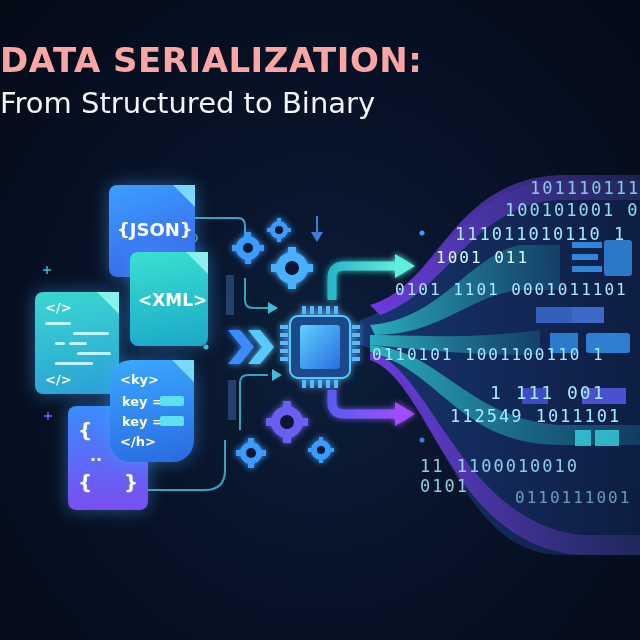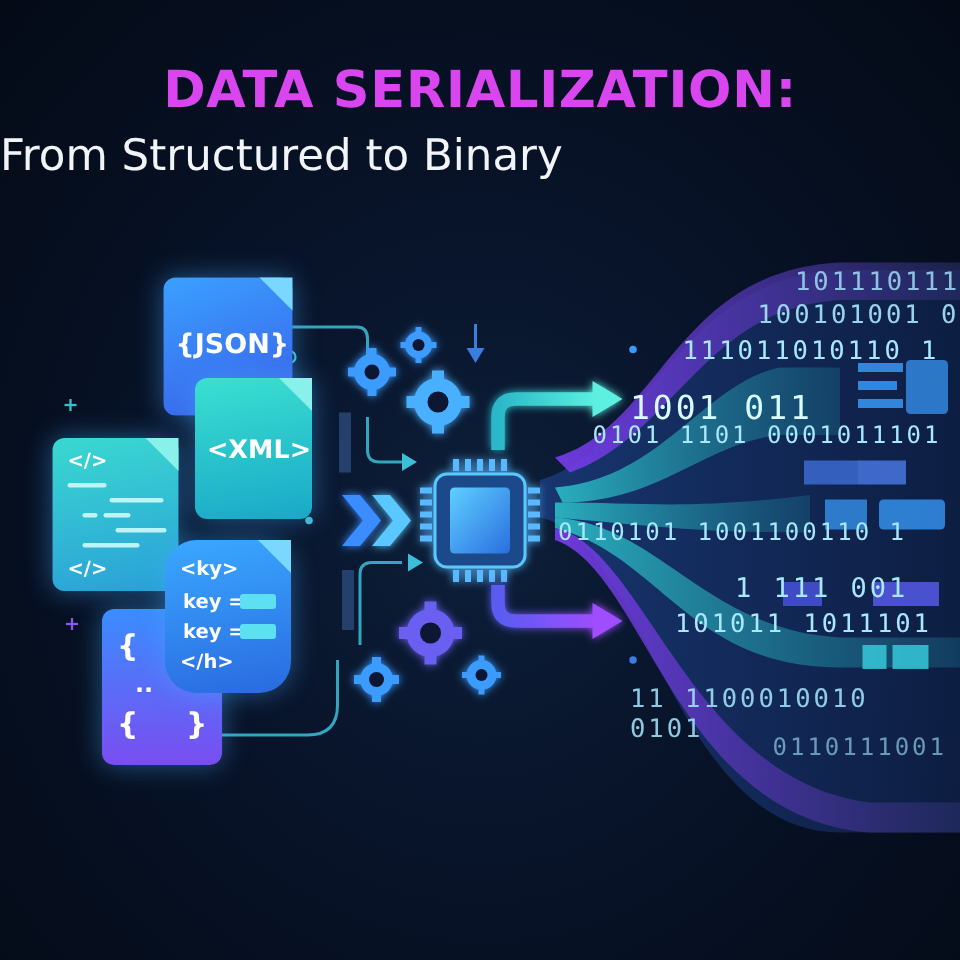--- a/index.html
+++ b/index.html
@@ -1,18 +1,18 @@
 <!DOCTYPE html>
 <html><head>
 <meta charset="utf-8">
 <style>
   html,body{margin:0;padding:0;}
   body{width:640px;height:640px;overflow:hidden;background:#060d1c;font-family:"Liberation Sans",sans-serif;position:relative;}
   .bg{position:absolute;inset:0;background:radial-gradient(ellipse at 50% 55%, #0d1f3a 0%, #08142a 40%, #040a16 100%);}
-  .title{position:absolute;left:0;width:640px;text-align:center;top:40px;font-family:"DejaVu Sans",sans-serif;font-weight:bold;font-size:34px;color:#d946ef;letter-spacing:0.5px;}
+  .title{position:absolute;left:0;width:640px;text-align:left;top:40px;font-family:"DejaVu Sans",sans-serif;font-weight:bold;font-size:34px;color:#fca5a5;letter-spacing:0.5px;}
   .subtitle{position:absolute;left:0;width:640px;text-align:left;top:86px;font-family:"DejaVu Sans",sans-serif;font-size:29px;color:#f2f5f8;}
   .doc{position:absolute;border-radius:8px;box-shadow:0 0 18px rgba(70,170,255,0.45);}
   .doc .fold{position:absolute;top:0;right:0;width:0;height:0;border-style:solid;}
   .doc-label{position:absolute;color:#fff;font-weight:bold;font-family:"DejaVu Sans",sans-serif;}
   .line{position:absolute;height:3px;border-radius:2px;background:#bff4f7;}
   .field{position:absolute;width:18px;height:10px;border-radius:2px;background:#5de0ef;}
   svg{position:absolute;left:0;top:0;}
 </style>
 </head>
 <body>
@@ -200,25 +200,25 @@
   <g stroke="#8a5af0" stroke-width="1.5">
       <line x1="44" y1="416" x2="52" y2="416"></line>
       <line x1="48" y1="412" x2="48" y2="420"></line>
     </g>
 </svg>
 
 <div style="position:absolute;left:0;top:0;width:640px;height:640px;font-family:'DejaVu Sans Mono',monospace;color:#a8e8ff;">
   <div style="position:absolute;left:530px;top:178px;font-size:17px;letter-spacing:2px;opacity:0.8;">1011101110</div>
   <div style="position:absolute;left:505px;top:200px;font-size:17px;letter-spacing:2px;opacity:0.9;">100101001 0</div>
   <div style="position:absolute;left:455px;top:224px;font-size:17px;letter-spacing:2px;">111011010110 1</div>
-  <div style="position:absolute;left:420px;top:248px;font-size:22px;letter-spacing:2px;color:#d8fbff;margin-top:12px;">1001 011</div>
+  <div style="position:absolute;left:436px;top:248px;font-size:16px;letter-spacing:2px;color:#d8fbff;">1001 011</div>
   <div style="position:absolute;left:395px;top:280px;font-size:16px;letter-spacing:2px;">0101 1101 0001011101</div>
   <div style="position:absolute;left:372px;top:345px;font-size:16px;letter-spacing:2px;">0110101 1001100110 1</div>
   <div style="position:absolute;left:490px;top:382px;font-size:18px;letter-spacing:2px;">1 111 001</div>
-  <div style="position:absolute;left:450px;top:406px;font-size:17px;letter-spacing:2px;">101011 1011101</div>
+  <div style="position:absolute;left:450px;top:406px;font-size:17px;letter-spacing:2px;">112549 1011101</div>
   <div style="position:absolute;left:420px;top:456px;font-size:17px;letter-spacing:2px;opacity:0.85;">11 1100010010 0101</div>
   <div style="position:absolute;left:515px;top:488px;font-size:16px;letter-spacing:2px;opacity:0.6;text-align:right;">0110111001</div>
 </div>
 
 <div class="doc" style="left:65px;top:185px;width:86px;height:92px;background:linear-gradient(160deg,#3aa0ff,#3a5ee8);margin-left:44px;">
   <div class="fold" style="border-width:0 22px 22px 0;border-color:transparent #7ad8ff transparent transparent;"></div>
   <div class="doc-label" style="left:8px;top:34px;font-size:18px;">{JSON}</div>
 </div>
 
 <div class="doc" style="left:130px;top:252px;width:78px;height:94px;background:linear-gradient(170deg,#3ae0d0,#1aa8c8);">

